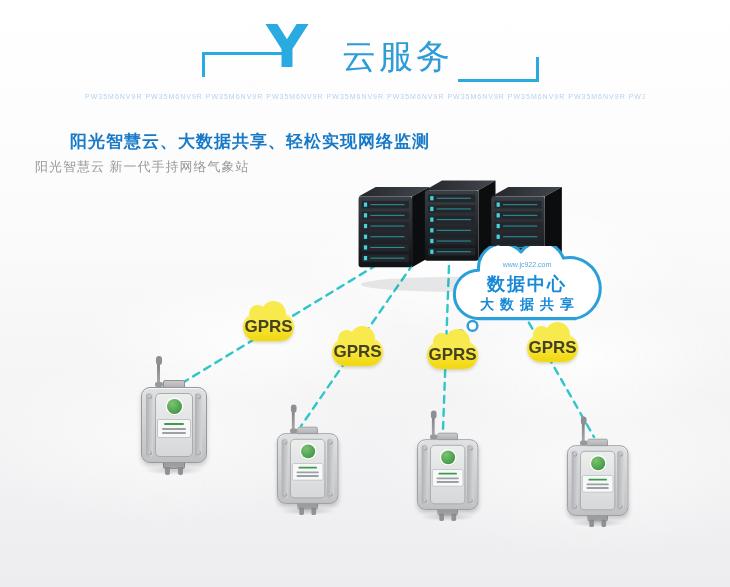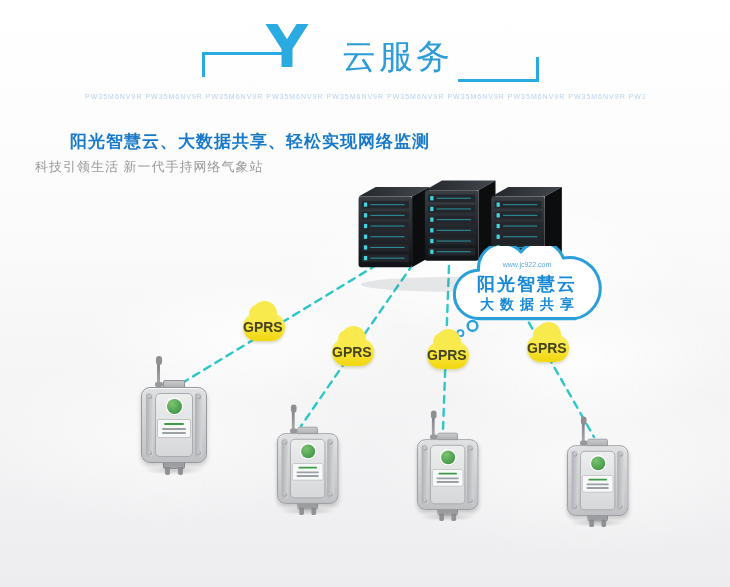--- a/index.html
+++ b/index.html
@@ -44,24 +44,24 @@
   
   .badge { position:absolute; left:448px; top:246px; width:158px; height:96px; z-index:6; text-align:center; }
   .badge svg { position:absolute; left:0; top:0; }
   .badge-url   { position:absolute; top:15px; left:0; right:0; font-size:7px; color:#5aa9dd; }
   .badge-name  { position:absolute; top:26px; left:0; right:0; font-size:18px; font-weight:700;
                  color:#1789d6; letter-spacing:2px; }
   .badge-label { position:absolute; top:50px; left:0; right:0; font-size:14px; font-weight:700;
                  color:#1789d6; letter-spacing:6px; text-indent:6px; }
 
   
-  .gprs { position:absolute; width:42px; height:28px; z-index:7;
+  .gprs { position:absolute; width:51px; height:28px; z-index:7;
     background:linear-gradient(180deg,#fbf16a 0%,#f2d916 90%);
-    border-radius:15px; display:flex; align-items:center; justify-content:flex-start;
-    font-size:14px; font-weight:700; color:#45431d;
+    border-radius:15px; display:flex; align-items:center; justify-content:center;
+    font-size:17px; font-weight:700; color:#45431d;
     box-shadow:0 2px 3px rgba(120,110,20,.25); }
   .gprs::before { content:""; position:absolute; left:6px;  top:-8px;  width:17px; height:17px;
     border-radius:50%; background:#f8e94d; z-index:-1; }
   .gprs::after  { content:""; position:absolute; right:8px; top:-12px; width:25px; height:25px;
     border-radius:50%; background:#f8e94d; z-index:-1; }
   .g1 { left:243px; top:313px; }
   .g2 { left:332px; top:338px; }
   .g3 { left:427px; top:341px; }
   .g4 { left:527px; top:334px; }
 
@@ -120,21 +120,21 @@
   <div class="cloud-blob cb4"></div>
   <div class="cloud-blob cb5"></div>
 
   <span class="bracket-left"></span>
   <span class="logo-y">Y</span>
   <span class="title">云服务</span>
   <span class="bracket-right"></span>
   <div class="watermark">PW35M6NV9R PW35M6NV9R PW35M6NV9R PW35M6NV9R PW35M6NV9R PW35M6NV9R PW35M6NV9R PW35M6NV9R PW35M6NV9R PW35M6NV9R</div>
 
   <div class="heading">阳光智慧云、大数据共享、轻松实现网络监测</div>
-  <div class="subheading">科技引领生活 新一代手持网络气象站</div>
+  <div class="subheading">阳光智慧云 新一代手持网络气象站</div>
 
   <svg class="links" width="730" height="587" viewBox="0 0 730 587">
     <g stroke="#2fc6c8" stroke-width="2.4" stroke-dasharray="7 6" stroke-linecap="round" fill="none">
       <line x1="388" y1="258" x2="174" y2="388"></line>
       <line x1="413" y1="264" x2="301" y2="426"></line>
       <line x1="449" y1="266" x2="443" y2="430"></line>
       <line x1="516" y1="300" x2="594" y2="437"></line>
     </g>
   </svg>
 
@@ -227,21 +227,21 @@
     </g>
   </svg>
 
   <div class="badge">
     <svg width="158" height="92" viewBox="0 0 130 76">
       <path d="M25,60 a20,20 0 0 1 0,-40 a20,20 0 0 1 35,-15 a20,20 0 0 1 35,5 a20,20 0 0 1 10,50 z" fill="#ffffff" stroke="#2a9fd8" stroke-width="2.5" stroke-linejoin="round"></path>
       <circle cx="20" cy="66" r="4" fill="#ffffff" stroke="#2a9fd8" stroke-width="2"></circle>
       <circle cx="10" cy="72" r="2.5" fill="#ffffff" stroke="#2a9fd8" stroke-width="1.5"></circle>
     </svg>
     <div class="badge-url">www.jc922.com</div>
-    <div class="badge-name">阳光智慧云</div>
+    <div class="badge-name">数据中心</div>
     <div class="badge-label">大数据共享</div>
   </div>
 
   <div class="gprs g1">
     <span>GPRS</span>
   </div>
   <div class="gprs g2">
     <span>GPRS</span>
   </div>
   <div class="gprs g3">

